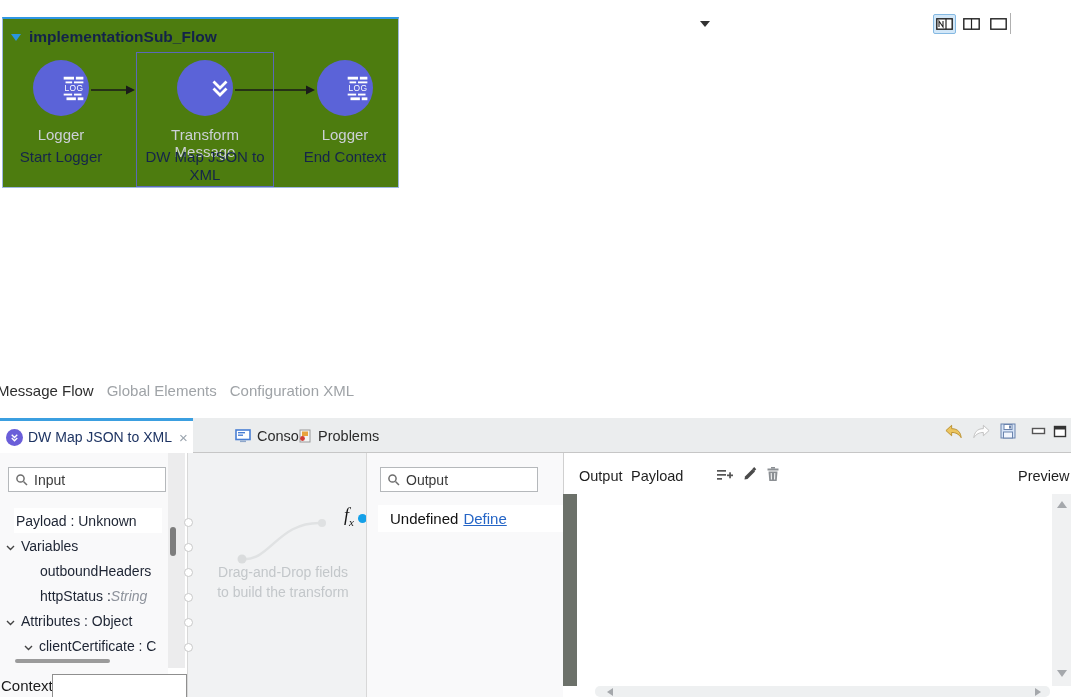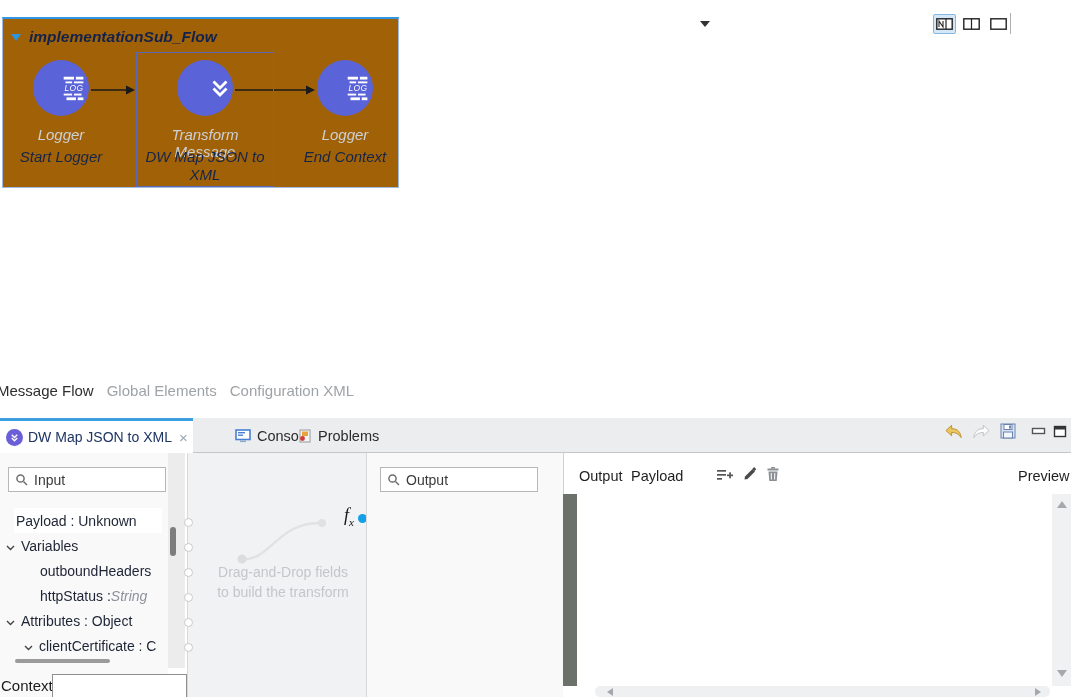--- a/index.html
+++ b/index.html
@@ -1,22 +1,22 @@
 <!DOCTYPE html>
 <html><head>
 <meta charset="utf-8">
 <style>
   html,body{margin:0;padding:0;background:#fff;}
   *{box-sizing:border-box;}
   .page{position:relative;width:1071px;height:697px;background:#fff;overflow:hidden;
         font-family:"Liberation Sans",sans-serif;}
 
   
-  .flow-box{position:absolute;left:2px;top:17px;width:397px;height:171px;background:#a16207;
-            border:1px solid #9fb8df;border-top:2px solid #2f97e3;font-style:italic;}
+  .flow-box{position:absolute;left:2px;top:17px;width:397px;height:171px;background:#4d7c0f;
+            border:1px solid #9fb8df;border-top:2px solid #2f97e3;}
   .flow-header{position:absolute;left:8px;top:9px;display:flex;align-items:center;gap:8px;}
   .tri-down{width:0;height:0;border-left:5px solid transparent;border-right:5px solid transparent;
             border-top:7px solid #2a95e0;}
   .flow-title{font-size:15.5px;font-weight:600;color:#13224a;}
   .flow-node{position:absolute;top:41px;width:130px;text-align:center;}
   .node-circle{position:absolute;left:37px;top:0;width:56px;height:56px;border-radius:50%;
                background:#5b63d8;display:flex;align-items:center;justify-content:flex-end;}
   .node-type{position:absolute;top:66px;left:0;width:130px;font-size:15px;color:#ccd0d6;}
   .node-name{position:absolute;top:88px;left:0;width:130px;font-size:15px;color:#15254a;line-height:18px;}
   .selection-box{position:absolute;left:133px;top:33px;width:138px;height:135px;
@@ -306,20 +306,24 @@
 
   <div class="vdivider" style="left:366px;"></div>
   <div class="output-panel-bg"></div>
   <div class="search" style="left:380px;top:467px;">
     <svg class="mag" width="14" height="14" viewBox="0 0 14 14">
       <circle cx="5.5" cy="5.5" r="3.6" fill="none" stroke="#6e6e6e" stroke-width="1.5"></circle>
       <line x1="8.5" y1="8.5" x2="12" y2="12" stroke="#6e6e6e" stroke-width="1.5"></line>
     </svg>
     <input placeholder="Output" style="">
   </div>
+  <div class="undefined-row">
+    <span>Undefined</span>
+    <span class="define-link">Define</span>
+  </div>
 
   <div class="sash-line"></div>
   <div class="sash"></div>
 
   <div class="code-header">
     <span class="ch-label" style="left:2px;">Output</span>
     <span class="ch-label" style="left:54px;">Payload</span>
   </div>
   <span class="caret-down"></span>
   <span style="position:absolute;left:716px;top:468px;">

